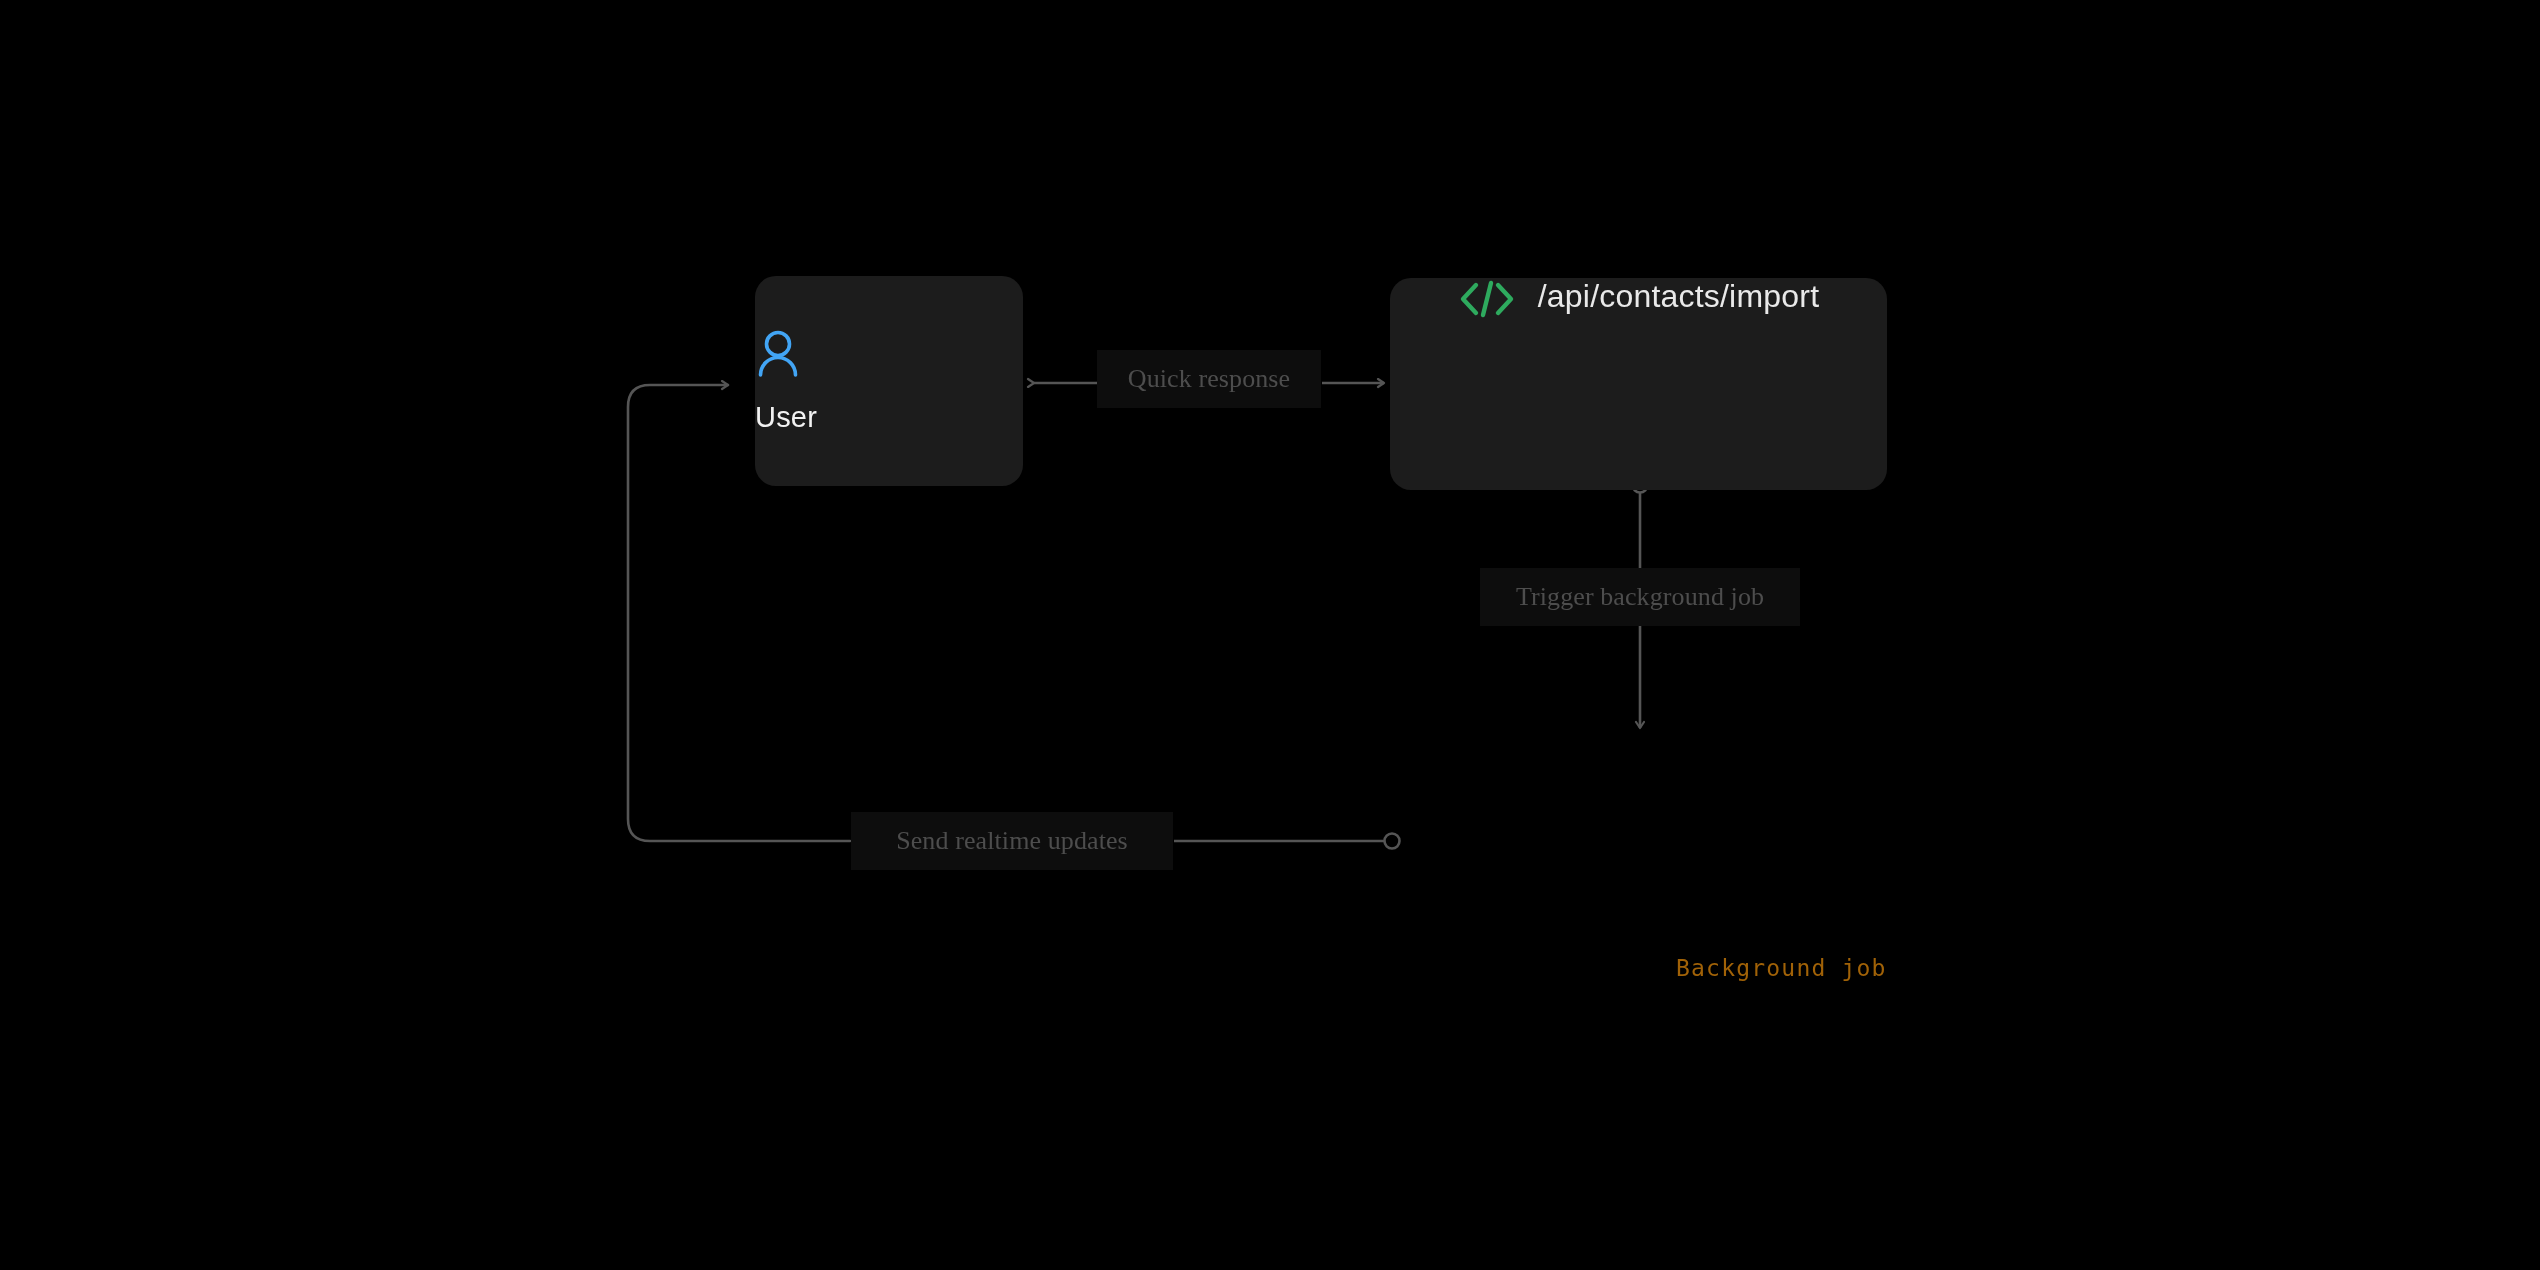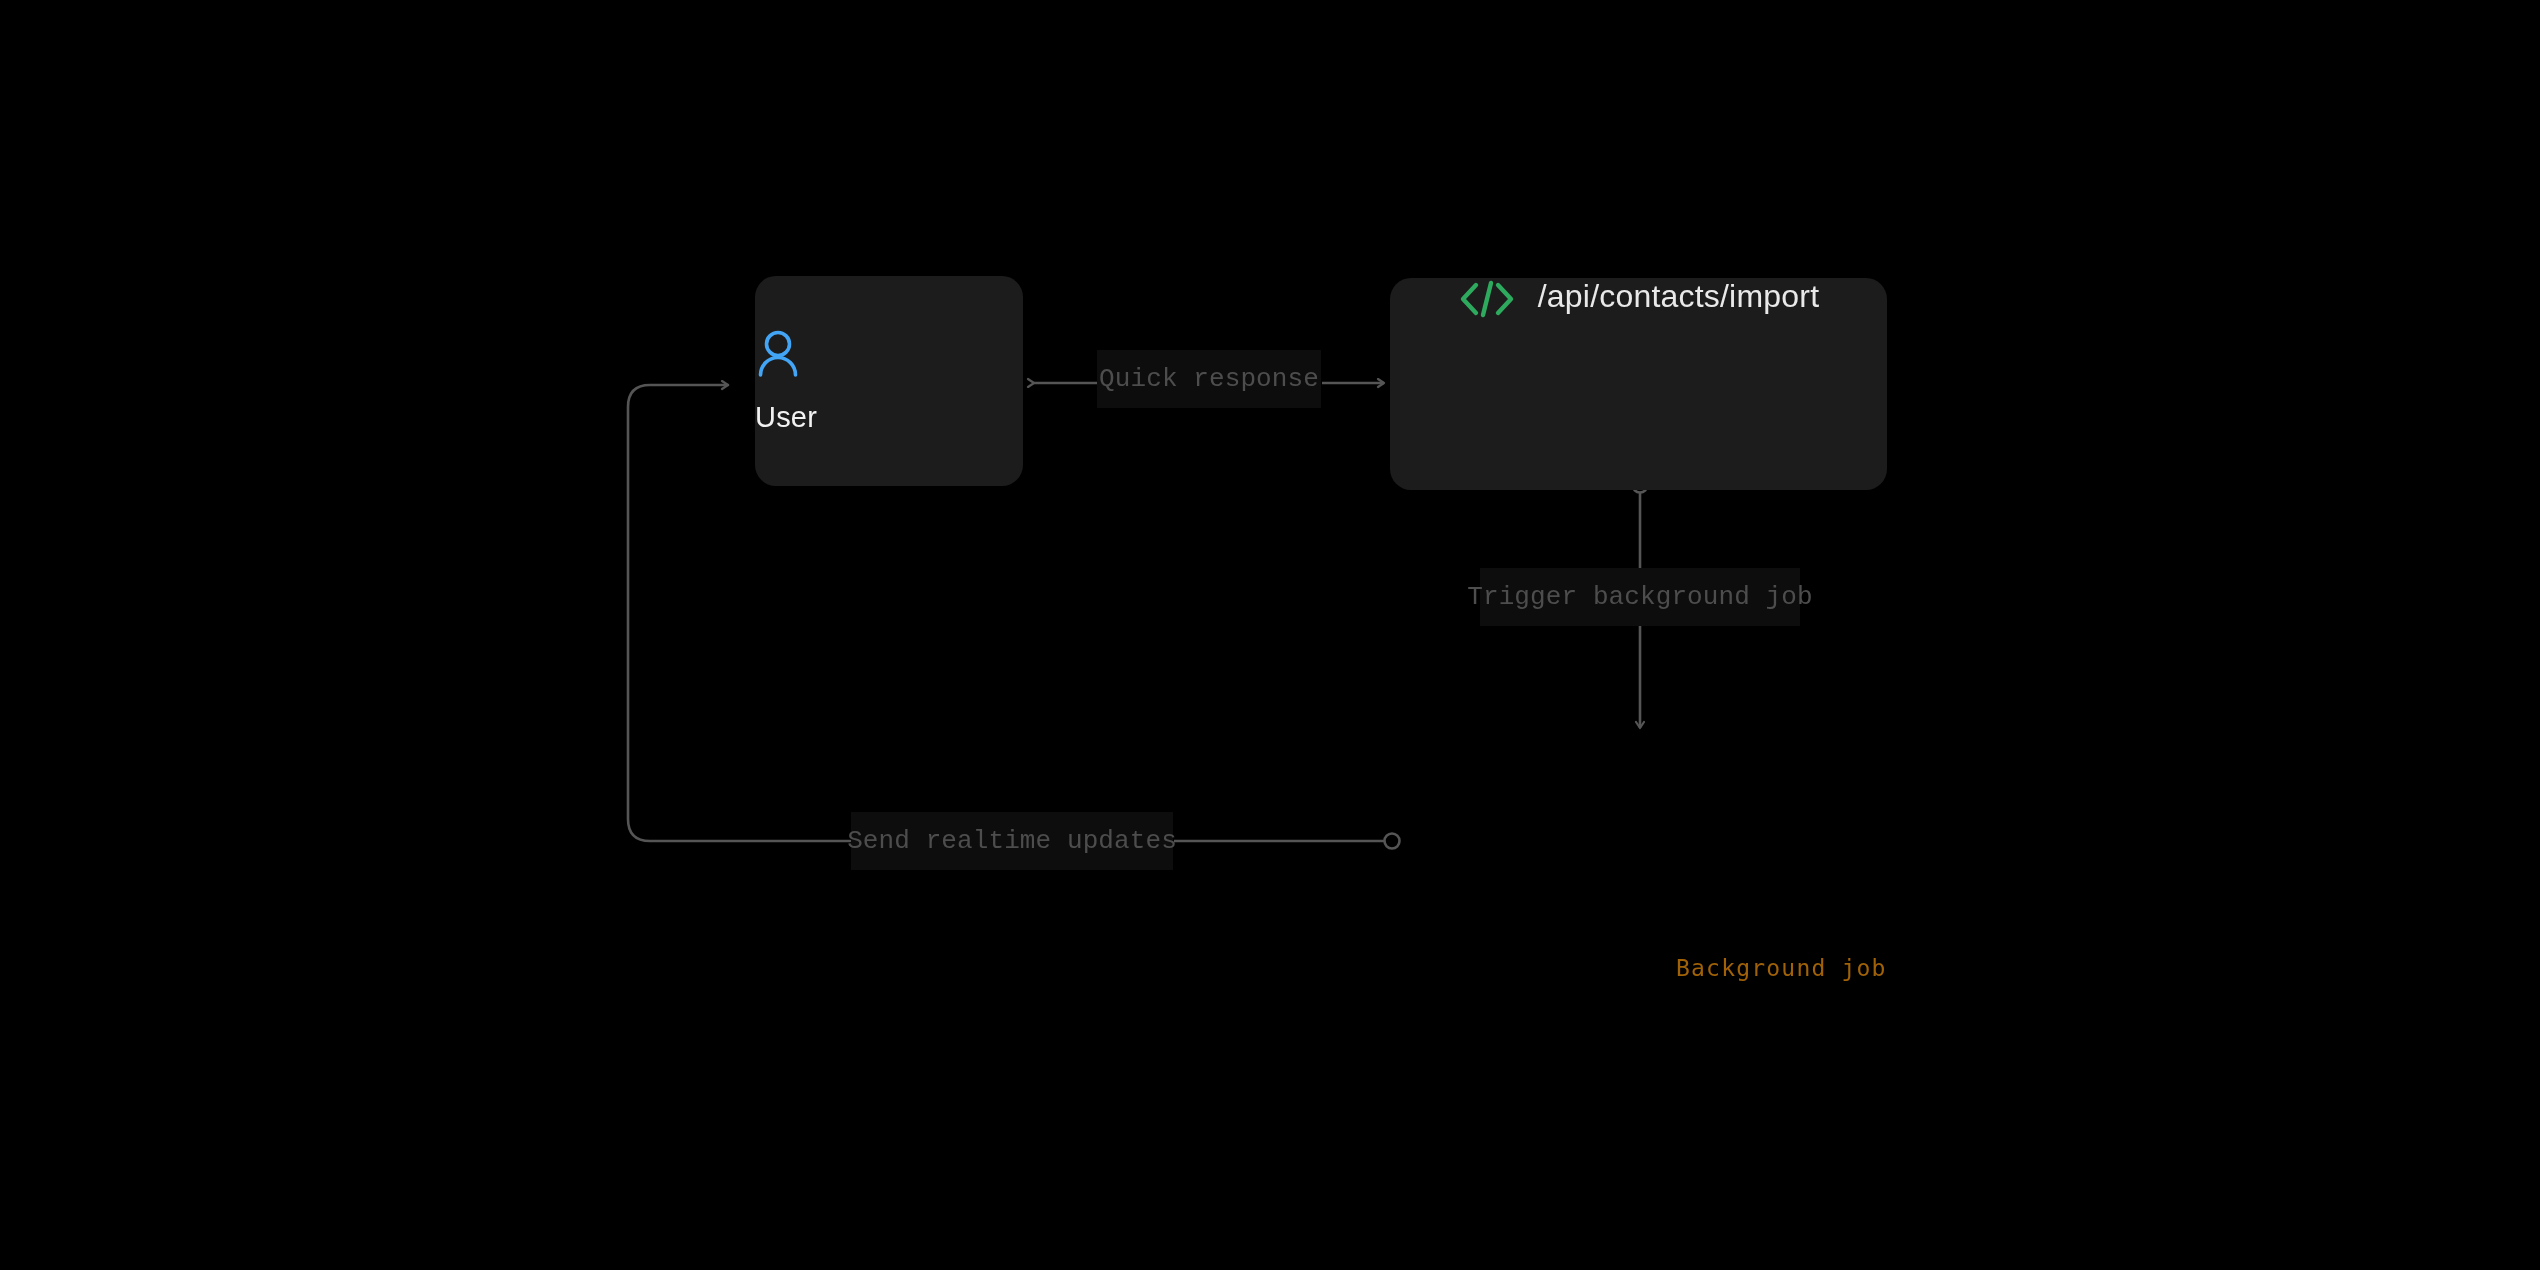--- a/index.html
+++ b/index.html
@@ -86,21 +86,21 @@
   .icon-user svg { display: block; }
   .icon-code svg { display: block; }
   .icon-download svg { display: block; }
 
   
   .edge-label {
     position: absolute;
     background: #0d0d0d;
     color: #4d4d4d;
     font-size: 26px;
-    font-family: Liberation Mono, monospace;
+    font-family: Liberation Serif, serif;
     white-space: nowrap;
     display: flex;
     align-items: center;
     justify-content: center;
     padding: 0 16px;
     box-sizing: border-box;
     letter-spacing: 0.1px;
   }
   .label-quick {
     left: 1097px;

